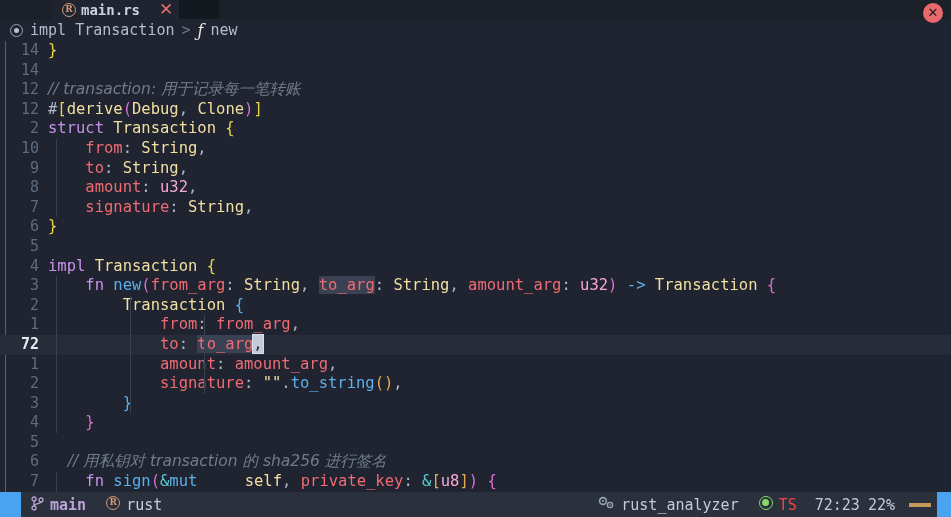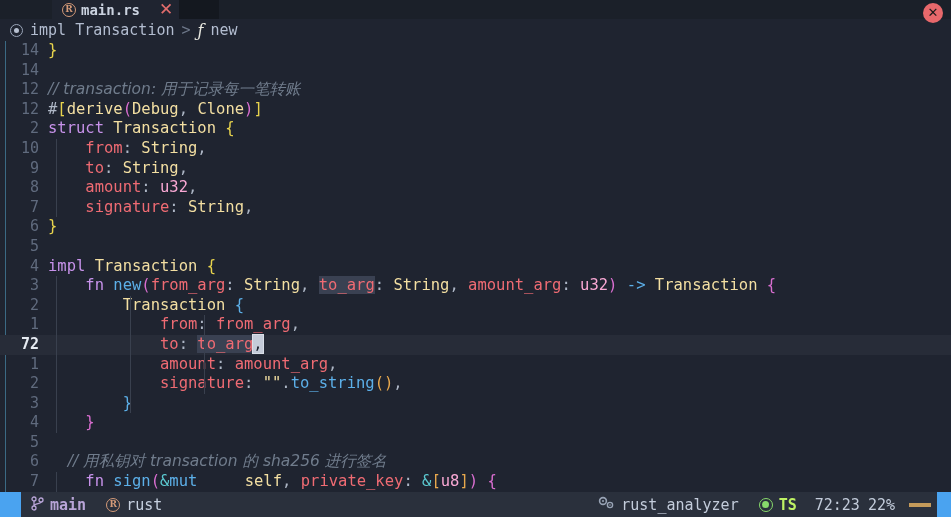--- a/index.html
+++ b/index.html
@@ -154,33 +154,33 @@
   .statusbar {
     flex: 0 0 25px;
     height: 25px;
     background: #2a303c;
     display: flex; align-items: center;
     font-size: 15px;
     color: #c3ccdb;
     position: relative;
   }
   .sb-accent { width: 21px; height: 25px; background: #4aa3f0; flex: 0 0 21px; }
-  .sb-item { display: flex; align-items: center; gap: 6px; padding: 0 10px; }
+  .sb-item { display: flex; align-items: flex-start; gap: 6px; padding: 0 10px; }
   .sb-left { display: flex; align-items: center; }
   .sb-right { display: flex; align-items: center; margin-left: auto; padding-right: 0; }
   .branch-name { color: #b9a5d8; font-weight: bold; }
   .lang-name { color: #c7d1e0; }
   .gear { color: #98a3b5; font-size: 14px; letter-spacing: -2px; }
   .ts-dot {
     width: 14px; height: 14px; border-radius: 50%;
     border: 1.6px solid #87d96b;
     display: flex; align-items: center; justify-content: center;
   }
   .ts-dot::after { content: ""; width: 7px; height: 7px; border-radius: 50%; background: #87d96b; }
-  .ts-label { color: #bef264; font-weight: bold; }
+  .ts-label { color: #ef4444; font-weight: normal; }
   .sb-pos { color: #c3ccdb; padding: 0 8px; }
   .sb-pct { color: #c3ccdb; padding-right: 10px; }
   .sb-end { width: 14px; height: 25px; background: #4aa3f0; }
   .sb-bar { width: 22px; height: 4px; background: #c49a5a; margin-left: 4px; margin-right: 6px; }
   .git-icon { color: #b9a5d8; font-size: 14px; }
 </style>
 </head>
 <body>
 
 <div class="app">

